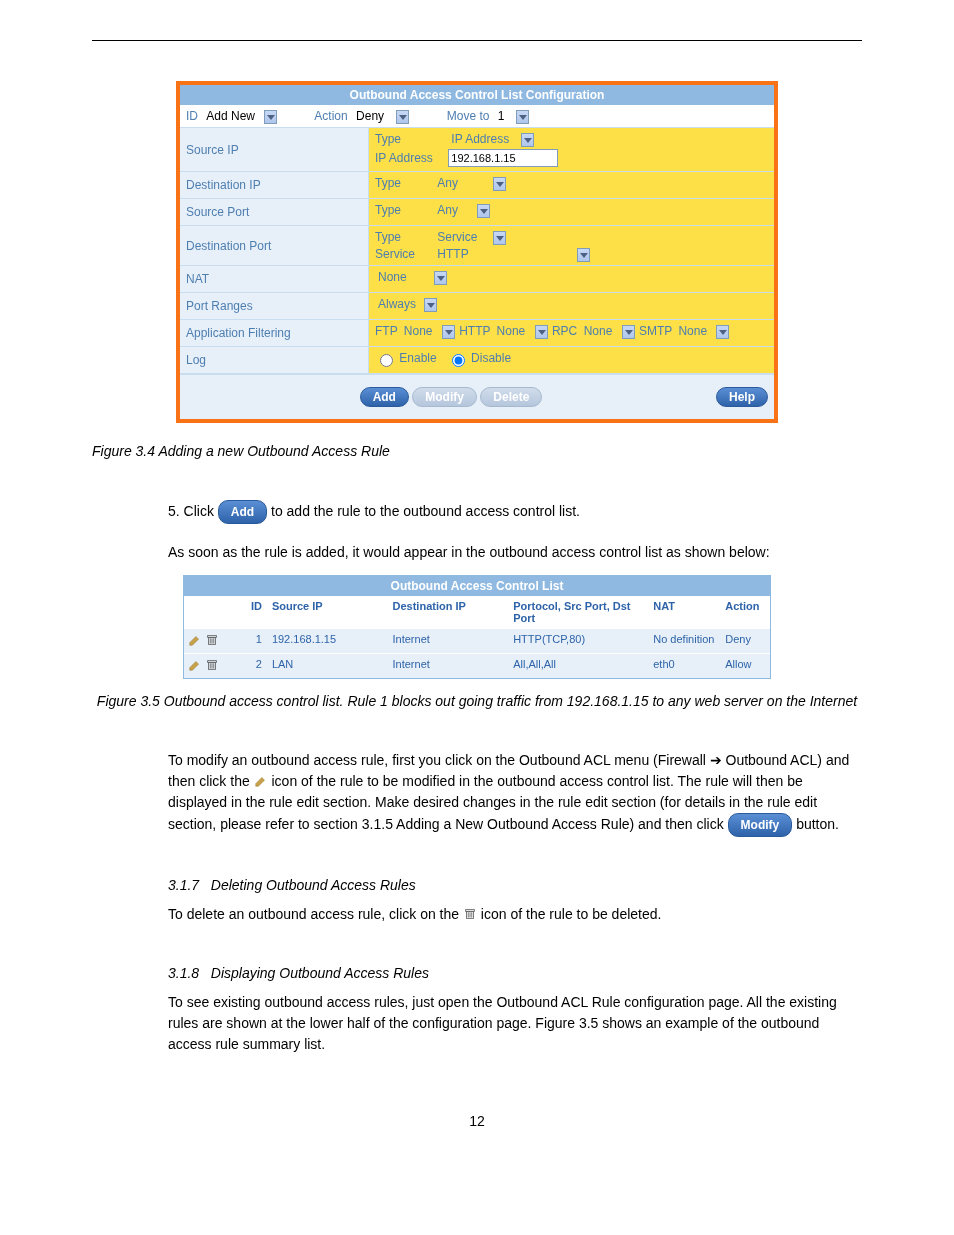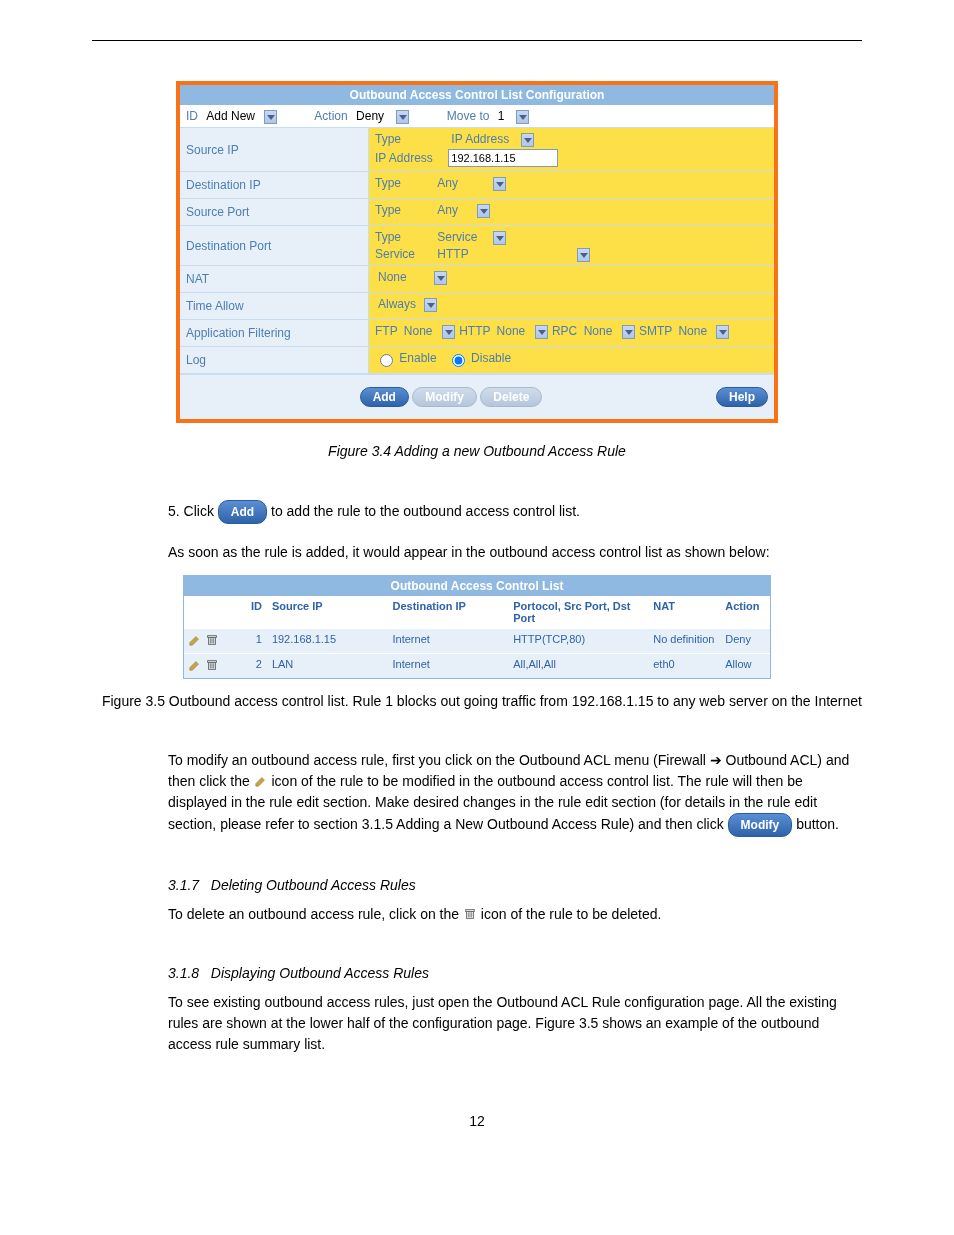--- a/index.html
+++ b/index.html
@@ -215,21 +215,21 @@
   <div class="formrow">
     <div class="flabel">NAT</div>
     <div class="fval">
       <span class="dd" style="display:inline-block;min-width:56px;">
         <span>None</span><span class="dd-arrow"></span>
       </span>
     </div>
   </div>
 
   <div class="formrow">
-    <div class="flabel">Time Allow</div>
+    <div class="flabel">Port Ranges</div>
     <div class="fval">
       <span class="dd" style="display:inline-block;min-width:46px;">
         <span>Always</span><span class="dd-arrow"></span>
       </span>
     </div>
   </div>
 
   <div class="formrow">
     <div class="flabel">Application Filtering</div>
     <div class="fval">
@@ -265,21 +265,21 @@
     <div class="center">
       <span class="pillbtn">Add</span>
       <span class="pillbtn disabled">Modify</span>
       <span class="pillbtn disabled">Delete</span>
     </div>
     <span class="pillbtn">Help</span>
   </div>
 </div>
 
 <div class="prose">
-  <p style="text-align:center; font-style:italic; margin-top:18px;">Figure 3.4 Adding a new Outbound Access Rule</p>
+  <p style="font-style:italic; margin-top:18px;">Figure 3.4 Adding a new Outbound Access Rule</p>
 
   <div class="spacer-med"></div>
 
   <p class="indent">
     <span>5.   Click </span>
     <span class="pillbtn inline-pill">Add</span>
     <span> to add the rule to the outbound access control list.</span>
   </p>
 
   <p class="indent" style="margin-top:18px;">As soon as the rule is added, it would appear in the outbound access control list as shown below:</p>
@@ -332,21 +332,21 @@
     <div class="c-id">2</div>
     <div class="c-src">LAN</div>
     <div class="c-dst">Internet</div>
     <div class="c-prot">All,All,All</div>
     <div class="c-nat">eth0</div>
     <div class="c-act">Allow</div>
   </div>
 </div>
 
 <div class="prose">
-  <p style="text-align:right; ">Figure 3.5 Outbound access control list. Rule 1 blocks out going traffic from 192.168.1.15 to any web server on the Internet</p>
+  <p style="text-align:center; font-style:italic;">Figure 3.5 Outbound access control list. Rule 1 blocks out going traffic from 192.168.1.15 to any web server on the Internet</p>
 
   <div class="spacer-med"></div>
 
   <p class="indent">
     <span>To modify an outbound access rule, first you click on the Outbound ACL menu (Firewall </span>
     <span>➔</span>
     <span> Outbound ACL) and then click the </span>
     <span class="icon-inline"><svg width="14" height="14" viewBox="0 0 16 16">
           <path d="M2 11l7-7 3 3-7 7H2v-3z" fill="#C8A24A" stroke="#8A6A20" stroke-width="0.5"></path>
         </svg></span>

